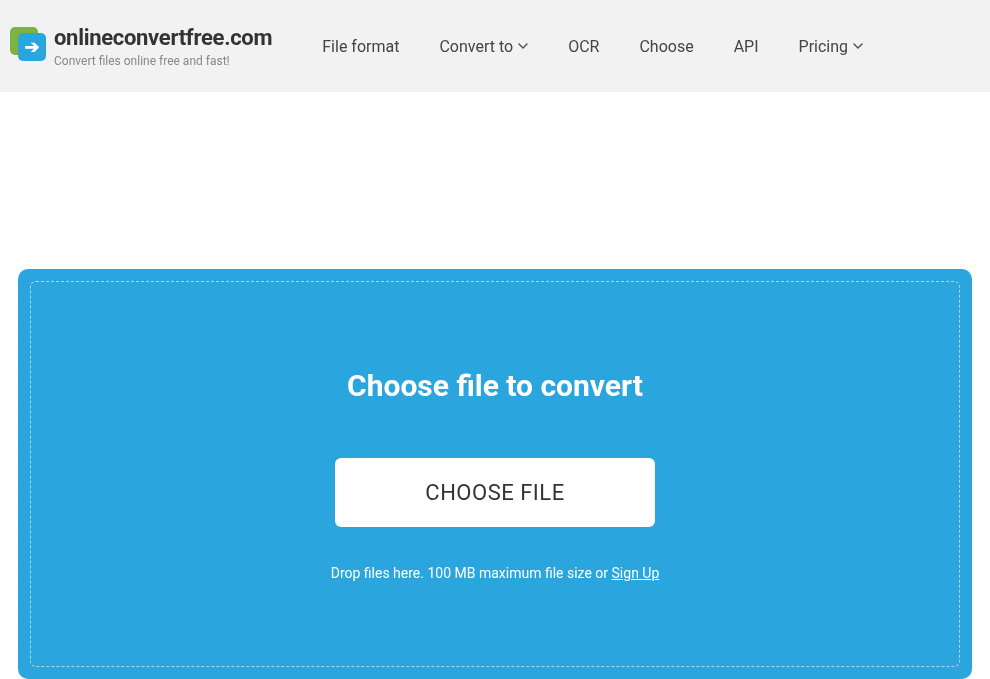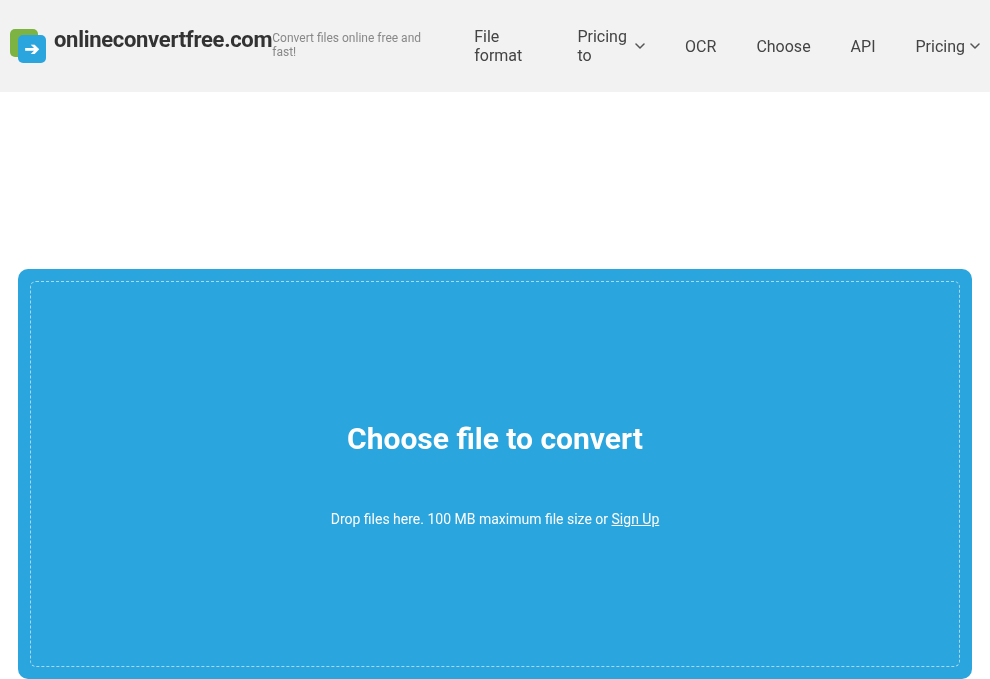--- a/index.html
+++ b/index.html
@@ -56,21 +56,21 @@
       justify-content: center;
     }
     .logo-icon .arrow {
       color: #ffffff;
       font-size: 18px;
       font-weight: bold;
       line-height: 1;
     }
     .logo-text {
       display: flex;
-      flex-direction: row;
+      flex-direction: column;
     }
     .site-name {
       font-size: 22px;
       font-weight: 700;
       color: #333333;
       letter-spacing: -0.3px;
     }
     .tagline {
       font-size: 12px;
       color: #888888;
@@ -158,21 +158,21 @@
     <div class="logo-text">
       <div class="site-name">onlineconvertfree.com</div>
       <div class="tagline">Convert files online free and fast!</div>
     </div>
   </div>
   <nav class="nav">
     <div class="nav-item">
       <span>File format</span>
     </div>
     <div class="nav-item">
-      <span>Pricing to</span>
+      <span>Convert to</span>
       <span class="chevron">
         <svg viewBox="0 0 10 6">
             <path d="M1 1 L5 5 L9 1" stroke="#555" stroke-width="1.5" fill="none" stroke-linecap="round" stroke-linejoin="round"></path>
           </svg>
       </span>
     </div>
     <div class="nav-item">
       <span>OCR</span>
     </div>
     <div class="nav-item">
@@ -189,18 +189,19 @@
           </svg>
       </span>
     </div>
   </nav>
 </div>
 
 <div class="main">
   <div class="dropzone">
     <div class="dropzone-inner">
       <div class="dropzone-title">Choose file to convert</div>
+      <button class="choose-file-btn">CHOOSE FILE</button>
       <div class="drop-text">
         <span>Drop files here. 100 MB maximum file size or </span><span class="signup-link">Sign Up</span>
       </div>
     </div>
   </div>
 </div>
 
 </body></html>

